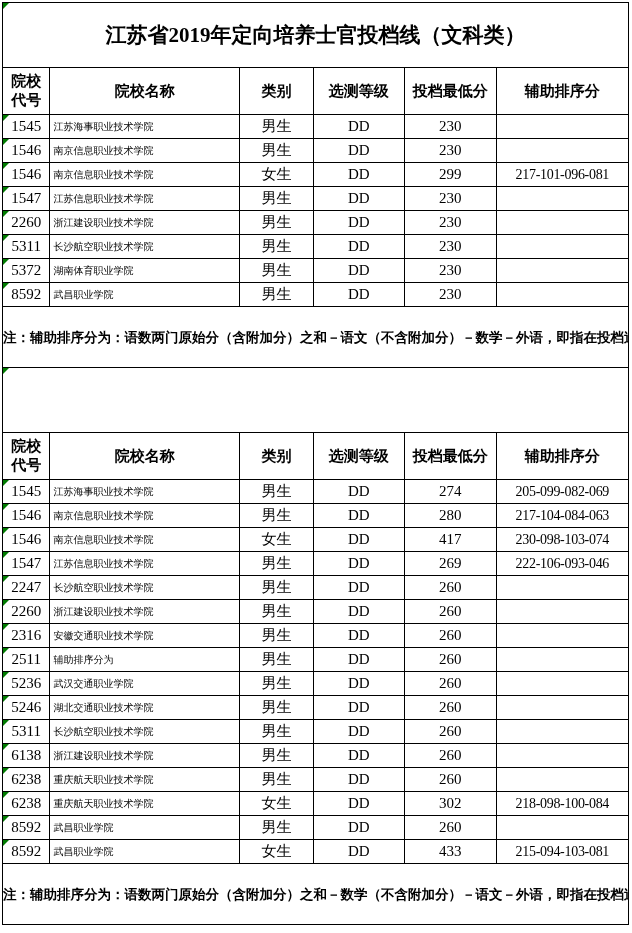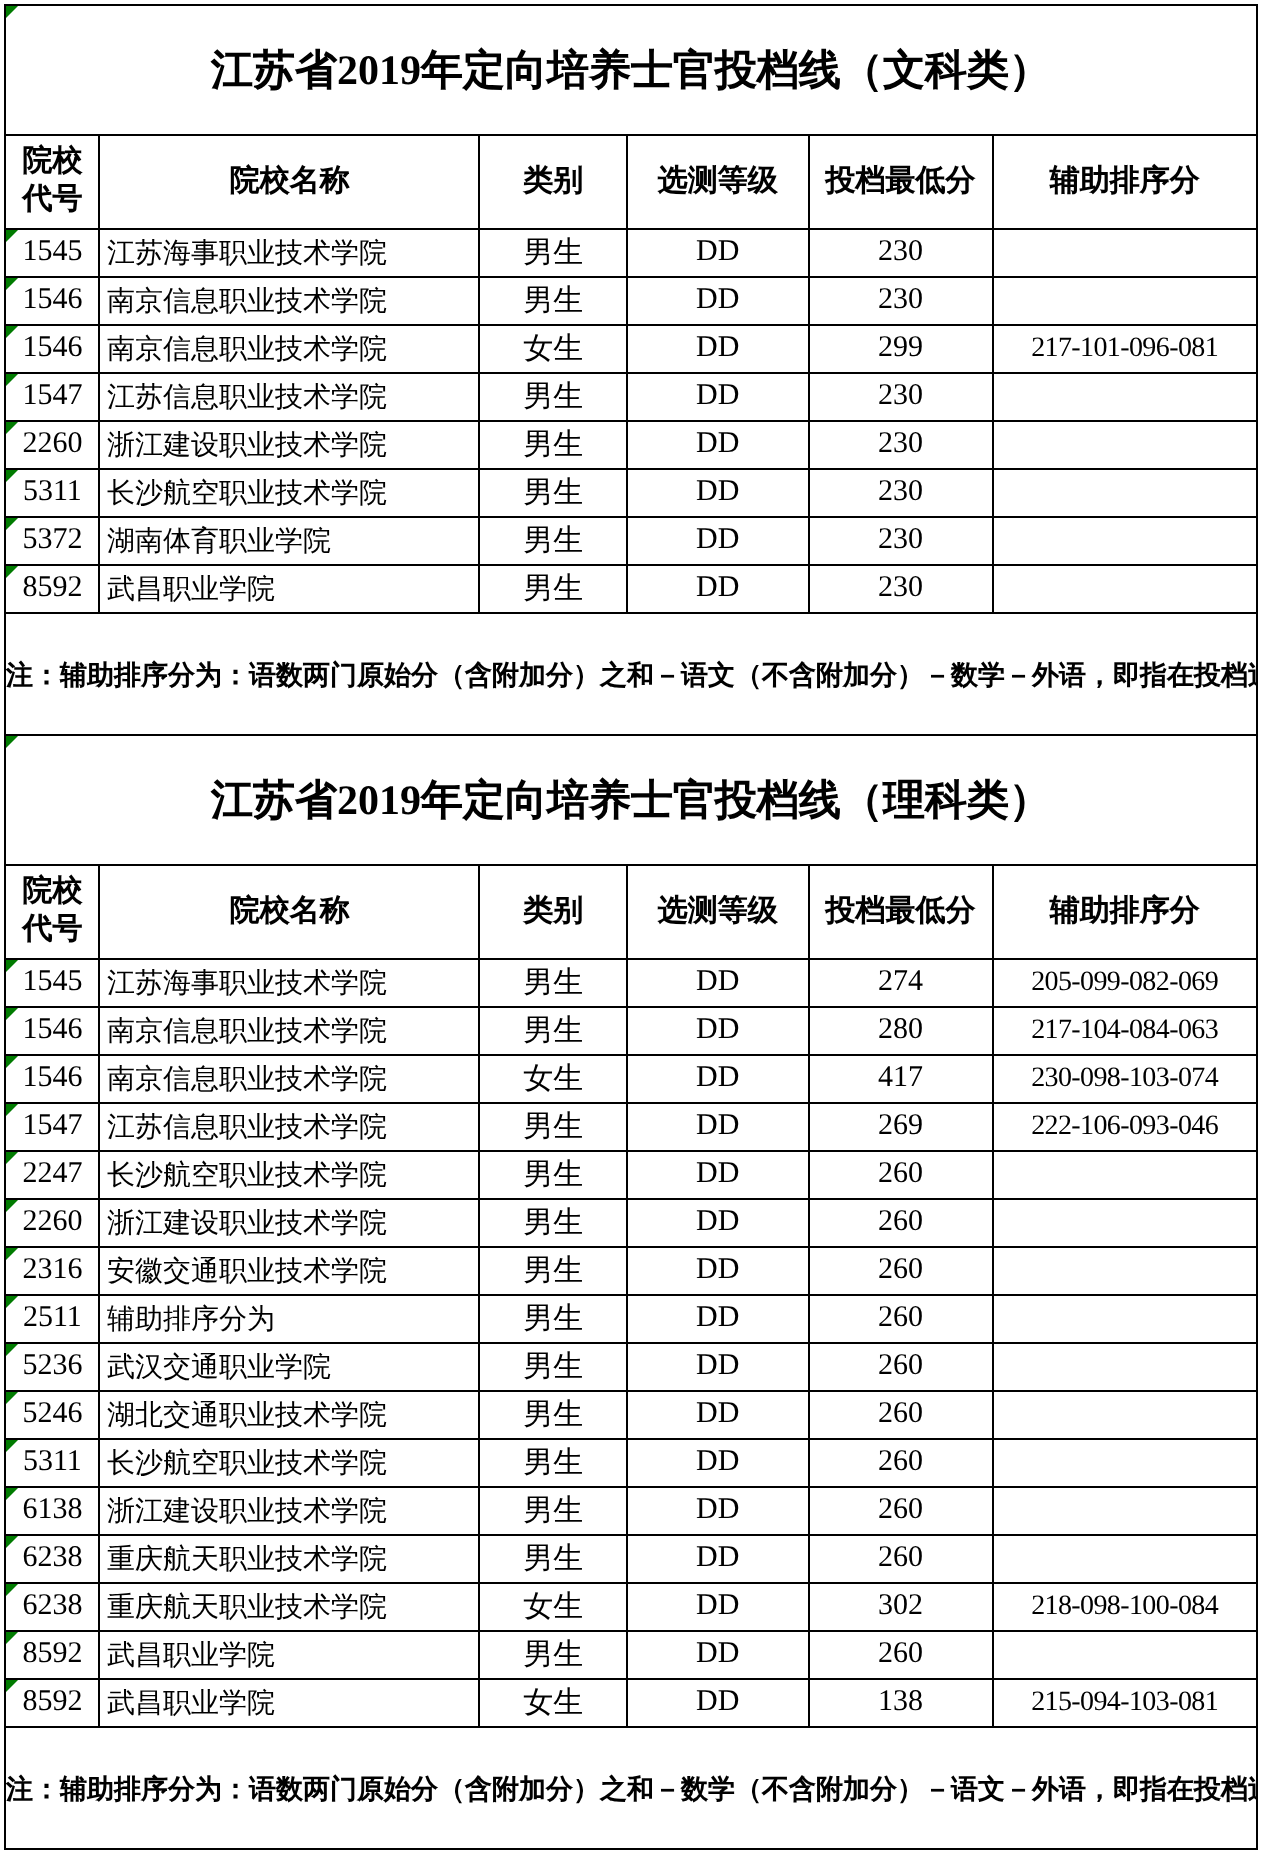--- a/index.html
+++ b/index.html
@@ -50,21 +50,21 @@
   tbody.rows td {
     height: 23px;
     font-size: 15px;
     text-align: center;
     vertical-align: middle;
     position: relative;
   }
   tbody.rows td.col-name {
     text-align: left;
     padding-left: 3px;
-    font-size: 14px;
+    font-size: 10px;
   }
   tbody.rows td.col-aux { font-size: 14px; letter-spacing: -0.3px; text-align: center; }
   .note-cell {
     height: 60px;
     font-size: 13.5px;
     font-weight: bold;
     white-space: normal;
     line-height: 19px;
     padding: 1px 3px;
     vertical-align: middle;
@@ -179,21 +179,20 @@
     <tbody>
         <tr class="note-row">
       <td colspan="6" class="note-cell">
         <span>注：辅助排序分为：语数两门原始分（含附加分）之和－语文（不含附加分）－数学－外语，即指在投档过程中对总分相同的考生，按语、数两门原始分与附加分之和从高到低排序投档，如仍相同，再依次按语文（不含附加分）、数学、外语分数从高到低进行排序投档。</span>
       </td>
     </tr>
 
     <tr class="title-row">
       <td colspan="6" class="title-cell">
         <span class="tri"></span>
-        <span>江苏省2019年定向培养士官投档线（理科类）</span>
       </td>
     </tr>
     <tr class="header-row">
       <th>院校代号</th>
       <th>院校名称</th>
       <th>类别</th>
       <th>选测等级</th>
       <th>投档最低分</th>
       <th>辅助排序分</th>
     </tr>
@@ -317,21 +316,21 @@
           <td class="col-gender"><span>男生</span></td>
           <td class="col-level"><span>DD</span></td>
           <td class="col-score"><span>260</span></td>
           <td class="col-aux"><span></span></td>
         </tr>
         <tr>
           <td class="col-code"><span class="tri"></span><span>8592</span></td>
           <td class="col-name"><span>武昌职业学院</span></td>
           <td class="col-gender"><span>女生</span></td>
           <td class="col-level"><span>DD</span></td>
-          <td class="col-score"><span>138</span></td>
+          <td class="col-score"><span>433</span></td>
           <td class="col-aux"><span>215-094-103-081</span></td>
         </tr>
       </tbody>
     <tbody>
         <tr class="note-row">
       <td colspan="6" class="note-cell">
         <span>注：辅助排序分为：语数两门原始分（含附加分）之和－数学（不含附加分）－语文－外语，即指在投档过程中对总分相同的考生，按语、数两门原始分与附加分之和从高到低排序投档，如仍相同，再依次按数学（不含附加分）、语文、外语分数从高到低进行排序投档。</span>
       </td>
     </tr>
   </tbody>

